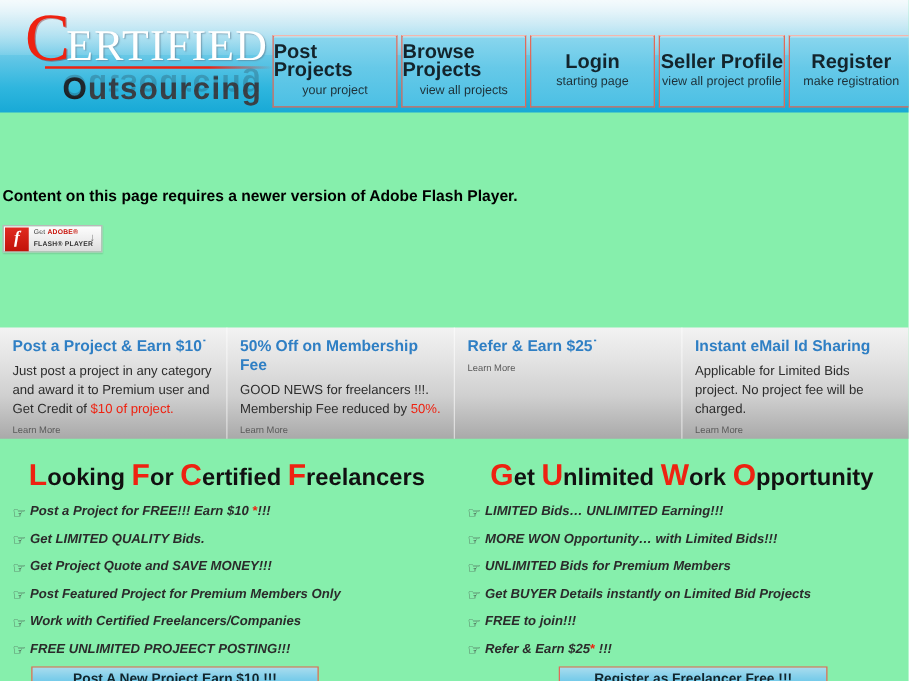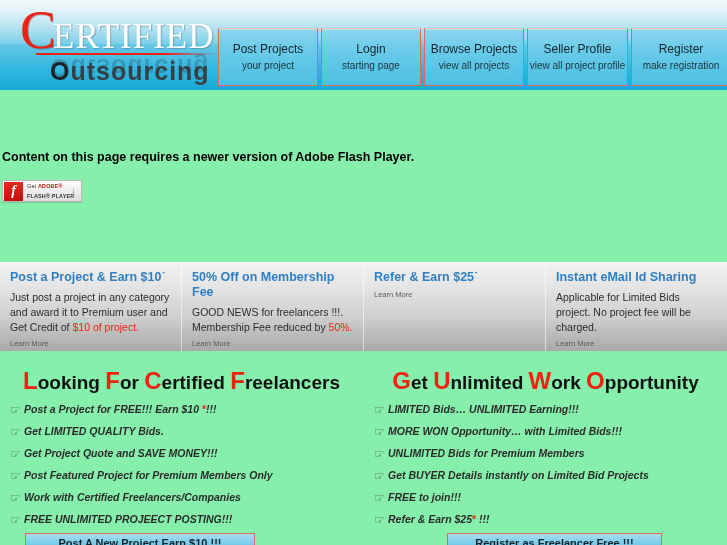--- a/index.html
+++ b/index.html
@@ -60,21 +60,21 @@
   .nav-btn {
     width:100px; height:58px;
     background: linear-gradient(180deg,#8ad6ee 0%, #66c9e8 45%, #4cc0e4 100%);
     border:1px solid #e06a5a;
     border-top-color:#f3b7ad;
     display:flex; flex-direction:column; align-items:center; justify-content:center;
     cursor:pointer;
     box-shadow: inset 0 1px 0 rgba(255,255,255,.45);
   }
   .nav-btn.wide { width:101px; }
-  .nav-btn .t1 { font-size:12px; font-weight:normal; color:#13242c; line-height:15px; }
+  .nav-btn .t1 { font-size:16px; font-weight:bold; color:#13242c; line-height:15px; }
   .nav-btn .t2 { font-size:10px; color:#1d3038; line-height:14px; margin-top:2px;text-align:right; }
 
   
   .flash-notice {
     position:absolute; left:2px; top:150px;
     font-size:12.5px; font-weight:bold; color:#000;
   }
   .flash-badge {
     position:absolute; left:2px; top:180px;
     width:80px; height:22px;
@@ -178,26 +178,26 @@
       <div class="logo-line2"><span class="logo-line2-o">O</span><span>utsourcing</span></div>
       <div class="logo-reflect">Outsourcing</div>
     </div>
 
     <div class="nav">
       <div class="nav-btn">
         <span class="t1">Post Projects</span>
         <span class="t2">your project</span>
       </div>
       <div class="nav-btn">
+        <span class="t1">Browse Projects</span>
+        <span class="t2">view all projects</span>
+      </div>
+      <div class="nav-btn">
         <span class="t1">Login</span>
         <span class="t2">starting page</span>
-      </div>
-      <div class="nav-btn">
-        <span class="t1">Browse Projects</span>
-        <span class="t2">view all projects</span>
       </div>
       <div class="nav-btn wide">
         <span class="t1">Seller Profile</span>
         <span class="t2">view all project profile</span>
       </div>
       <div class="nav-btn">
         <span class="t1">Register</span>
         <span class="t2">make registration</span>
       </div>
     </div>

